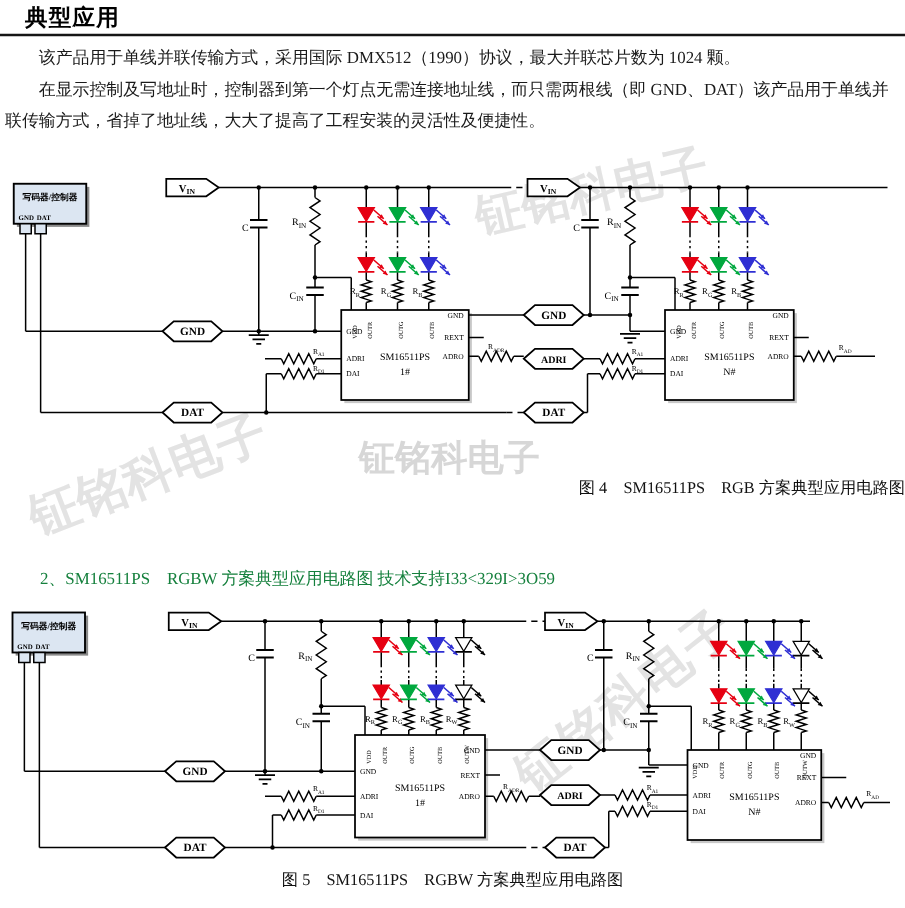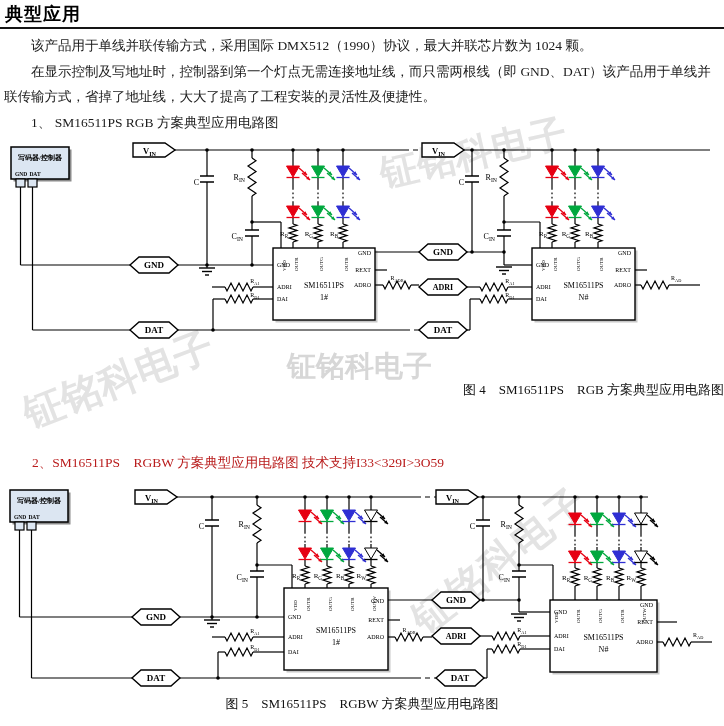--- a/index.html
+++ b/index.html
@@ -1,23 +1,23 @@
 <!DOCTYPE html>
 <html><head>
 <meta charset="utf-8">
 <style>
   html,body{margin:0;padding:0;background:#fff;}
   #page{position:relative;width:724px;height:726px;background:#ffffff;overflow:hidden;
         font-family:"Liberation Serif",serif;color:#111;}
-  .title{position:absolute;left:5px;top:2px;font-family:"Liberation Sans",sans-serif;
+  .title{position:absolute;left:20px;top:2px;font-family:"Liberation Sans",sans-serif;
          font-weight:bold;font-size:18px;color:#000;letter-spacing:1px;}
   .rule{position:absolute;left:0;top:27px;width:724px;height:0;border-top:2px solid #151515;}
   .bodytext{position:absolute;left:4px;top:33px;width:714px;font-size:13.5px;color:#1a1a1a;}
   .bodytext p{margin:0;text-indent:2em;line-height:25.5px;}
-  .item2{position:absolute;left:32px;top:454px;font-size:13.5px;color:#b91c1c;}
+  .item2{position:absolute;left:32px;top:454px;font-size:13.5px;color:#15803d;}
   .caption{position:absolute;left:0;width:724px;text-align:center;font-size:13px;color:#111;}
   #caption1{top:381px;text-align:right;}
   #caption2{top:695px;}
   .wm{position:absolute;white-space:nowrap;font-family:"Liberation Sans",sans-serif;
       font-weight:bold;transform-origin:0 0;pointer-events:none;z-index:1;}
   #wm1{left:375px;top:150px;font-size:38px;transform:rotate(-13deg);}
   #wm2{left:15px;top:390px;font-size:40px;transform:rotate(-21deg);}
   #wm3{left:287px;top:347px;font-size:29px;}
   #wm4{left:400px;top:603px;font-size:40px;transform:rotate(-38deg);letter-spacing:2px;}
   svg.circuit{position:absolute;left:0;z-index:2;}
@@ -728,19 +728,18 @@
         </g>
       </g>
     </svg>
 
   <div class="text-layer">
     <div class="title">典型应用</div>
     <div class="rule"></div>
     <div class="bodytext">
       <p>该产品用于单线并联传输方式，采用国际 DMX512（1990）协议，最大并联芯片数为 1024 颗。</p>
       <p>在显示控制及写地址时，控制器到第一个灯点无需连接地址线，而只需两根线（即 GND、DAT）该产品用于单线并联传输方式，省掉了地址线，大大了提高了工程安装的灵活性及便捷性。</p>
-      <p>1、 SM16511PS RGB 方案典型应用电路图</p>
     </div>
     <div class="item2">2、SM16511PS　RGBW 方案典型应用电路图 技术支持I33&lt;329I&gt;3O59</div>
     <div id="caption1" class="caption">图 4　SM16511PS　RGB 方案典型应用电路图</div>
     <div id="caption2" class="caption">图 5　SM16511PS　RGBW 方案典型应用电路图</div>
   </div>
 </div>
 
 </body></html>

